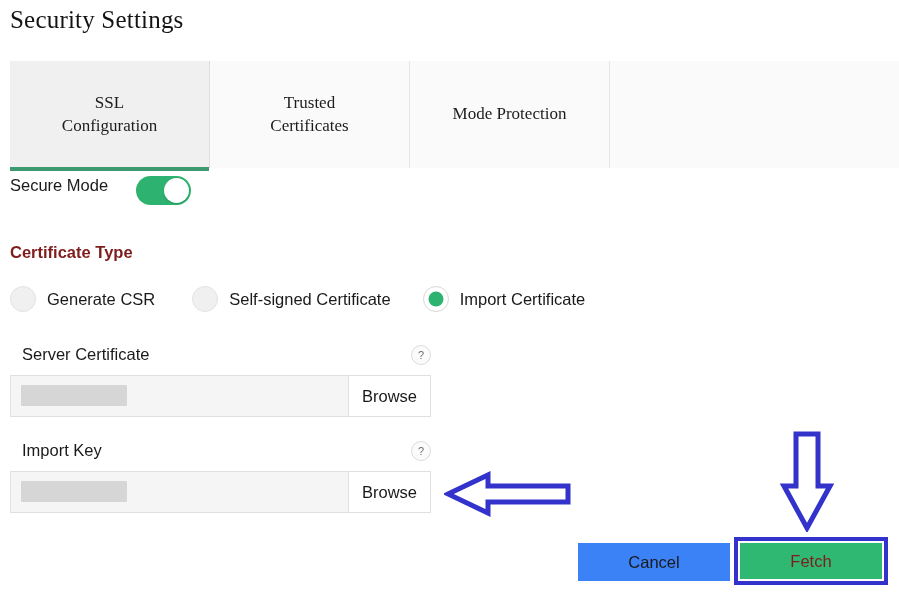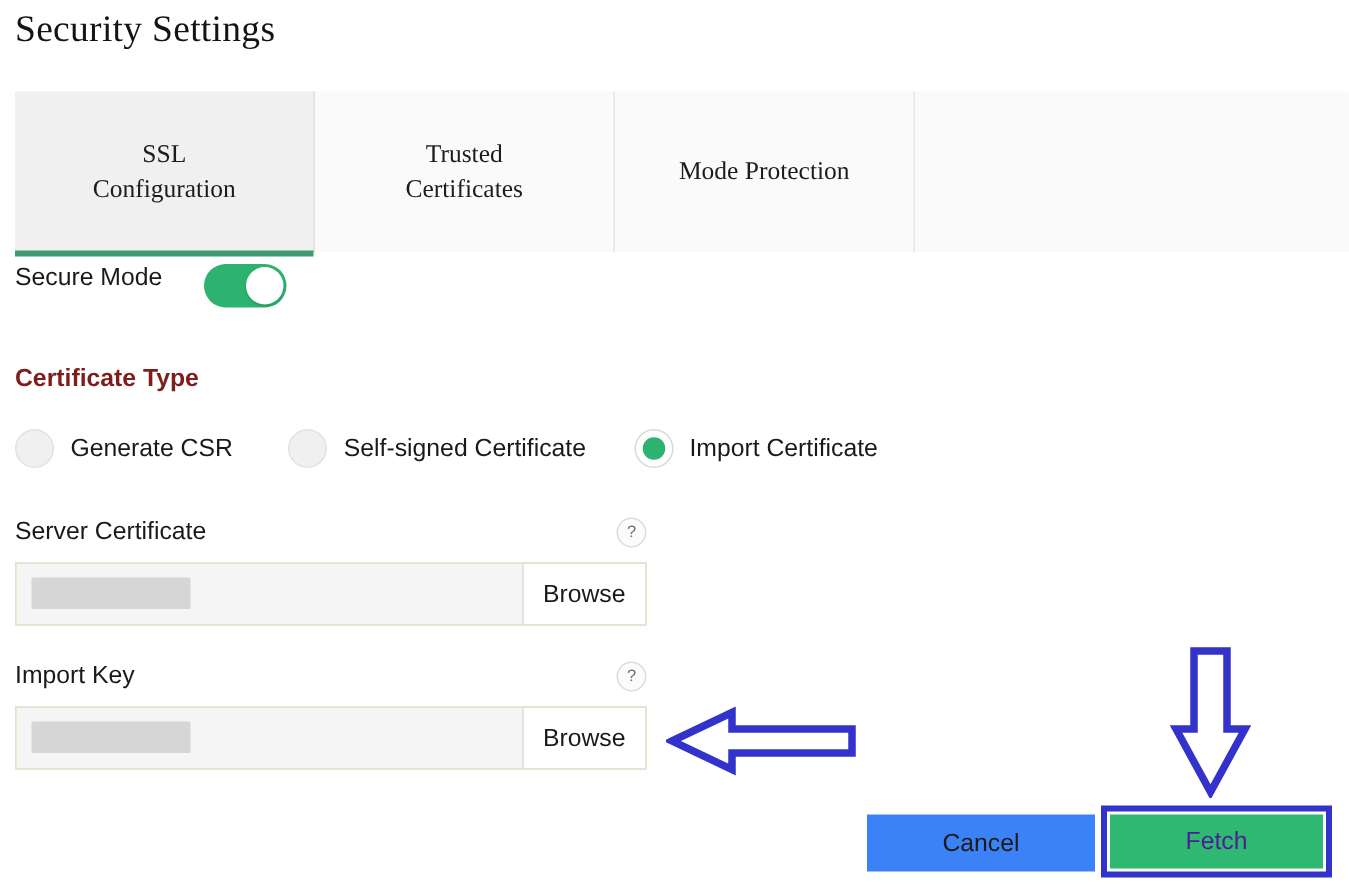--- a/index.html
+++ b/index.html
@@ -179,20 +179,21 @@
   .field-block.key  { top: 441px; }
 
   .field-head {
     position: relative;
     height: 24px;
   }
   .field-label {
     font-size: 16.5px;
     color: #1a1a1a;
     white-space: nowrap;
+    margin-left: 12px;
   }
   .help-icon {
     position: absolute;
     right: 0;
     top: 0;
     box-sizing: border-box;
     width: 20px;
     height: 20px;
     border-radius: 50%;
     border: 1px solid #dcdcdc;
@@ -206,21 +207,21 @@
   }
   .field-input-wrap {
     position: absolute;
     left: 0;
     top: 30px;
     width: 421px;
     height: 42px;
     box-sizing: border-box;
     border: 1px solid #e0e0e0;
     display: flex;
-    background: #bef264;
+    background: #ef4444;
   }
   .field-input {
     position: relative;
     flex: 1 1 auto;
     background: #f5f5f5;
     border-right: 1px solid #e0e0e0;
     cursor: text;
   }
   .field-input .redaction {
     position: absolute;
@@ -269,21 +270,21 @@
     padding: 2px;
   }
   .fetch-btn {
     width: 100%;
     height: 100%;
     box-sizing: border-box;
     background: #2eb872;
     border: none;
     font-family: "Liberation Sans", sans-serif;
     font-size: 16.5px;
-    color: #4c1d95;
+    color: #7f1d1d;
     cursor: pointer;
   }
 
   
   .arrow-left {
     position: absolute;
     left: 444px;
     top: 470px;
     width: 128px;
     height: 48px;

